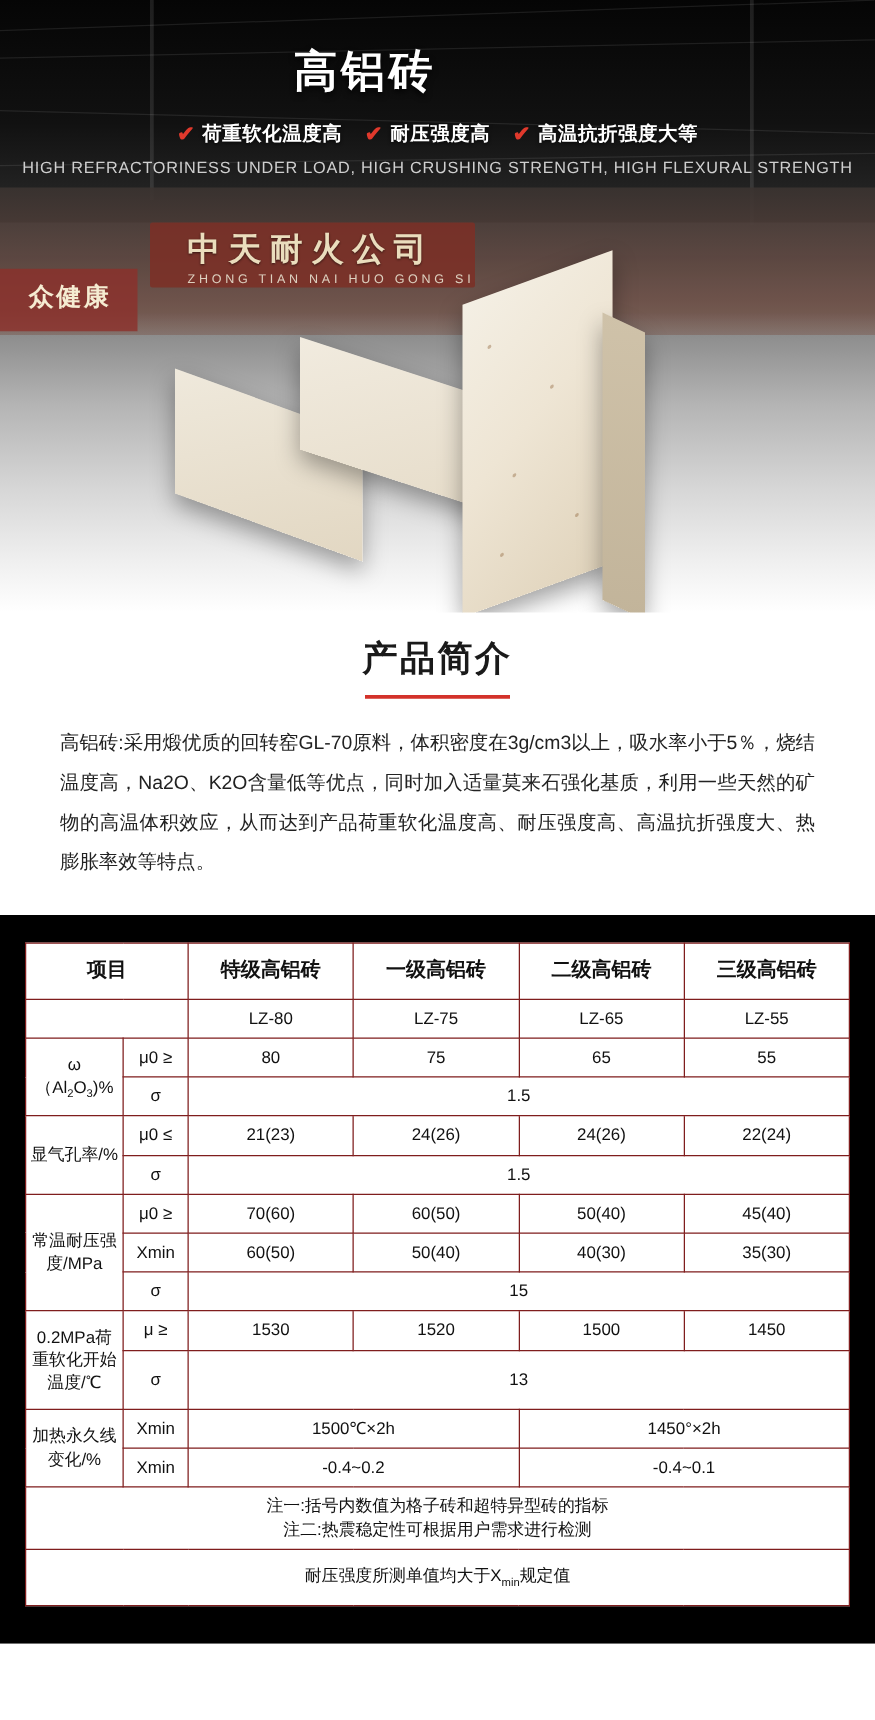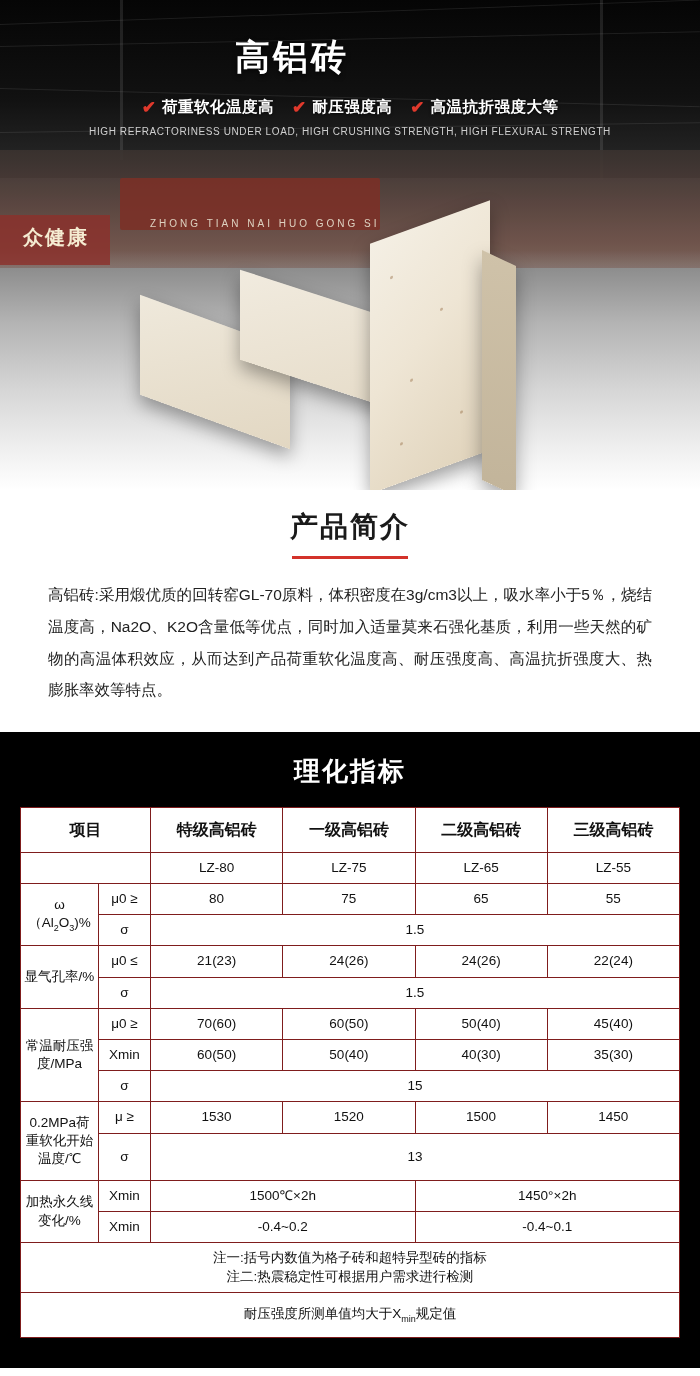--- a/index.html
+++ b/index.html
@@ -83,21 +83,21 @@
   .hero-point { display: flex; align-items: center; gap: 6px; }
   .tick {
     color: #e0392c; font-size: 17px; font-weight: bold; line-height: 1;
   }
   .hero-point span.txt {
     color: #ffffff; font-size: 15.5px; font-weight: bold; letter-spacing: .5px;
     text-shadow: 0 1px 3px rgba(0,0,0,.8);
   }
   .hero-sub-en {
     position: absolute; left: 0; top: 126px; width: 700px; text-align: center;
-    color: #cfcfcf; font-size: 10px; letter-spacing: .6px;
+    color: #cfcfcf; font-size: 13px; letter-spacing: .6px;
   }
 
   
   .brick-wrap { position: absolute; left: 130px; top: 222px; width: 420px; height: 270px; }
   .brick {
     position: absolute;
     background: linear-gradient(155deg, #f2ece0 0%, #ece3d2 40%, #ddd0b9 100%);
     box-shadow: 0 8px 18px rgba(0,0,0,.35);
   }
   .brick .spot {
@@ -183,20 +183,21 @@
 
     <div class="wire" style="left:0;top:24px;width:700px;transform:rotate(-2deg);"></div>
     <div class="wire" style="left:0;top:46px;width:700px;transform:rotate(-1.2deg);"></div>
     <div class="wire" style="left:0;top:88px;width:700px;transform:rotate(1.5deg);"></div>
     <div class="wire" style="left:0;top:132px;width:700px;transform:rotate(-0.8deg);"></div>
     <div class="pole" style="left:600px;top:0;height:180px;"></div>
     <div class="pole" style="left:120px;top:0;height:160px;"></div>
 
     <div class="hero-building"></div>
     <div class="sign-red"></div>
+    <div class="sign-text-main">中天耐火公司</div>
     <div class="sign-text-sub">ZHONG TIAN NAI HUO GONG SI</div>
     <div class="sign-left"></div>
     <div class="sign-left-text">众健康</div>
     <div class="ground"></div>
 
     <div class="brick-wrap">
       <div class="brick brick-low"></div>
       <div class="brick brick-mid"></div>
       <div class="brick brick-big">
         <div class="spot" style="left:20px;top:40px;"></div>
@@ -228,21 +229,20 @@
     <div class="hero-sub-en">HIGH REFRACTORINESS UNDER LOAD, HIGH CRUSHING STRENGTH, HIGH FLEXURAL STRENGTH</div>
   </div>
 
   <div class="intro">
     <div class="intro-title">产品简介</div>
     <div class="intro-underline"></div>
     <div class="intro-text">高铝砖:采用煅优质的回转窑GL-70原料，体积密度在3g/cm3以上，吸水率小于5％，烧结温度高，Na2O、K2O含量低等优点，同时加入适量莫来石强化基质，利用一些天然的矿物的高温体积效应，从而达到产品荷重软化温度高、耐压强度高、高温抗折强度大、热膨胀率效等特点。</div>
   </div>
 
   <div class="spec">
-    <div class="spec-title">理化指标</div>
 
     <table class="spec-table">
       <colgroup>
         <col class="col-item">
           <col class="col-sym">
         <col>
           <col>
           <col>
           <col>
       </colgroup>

